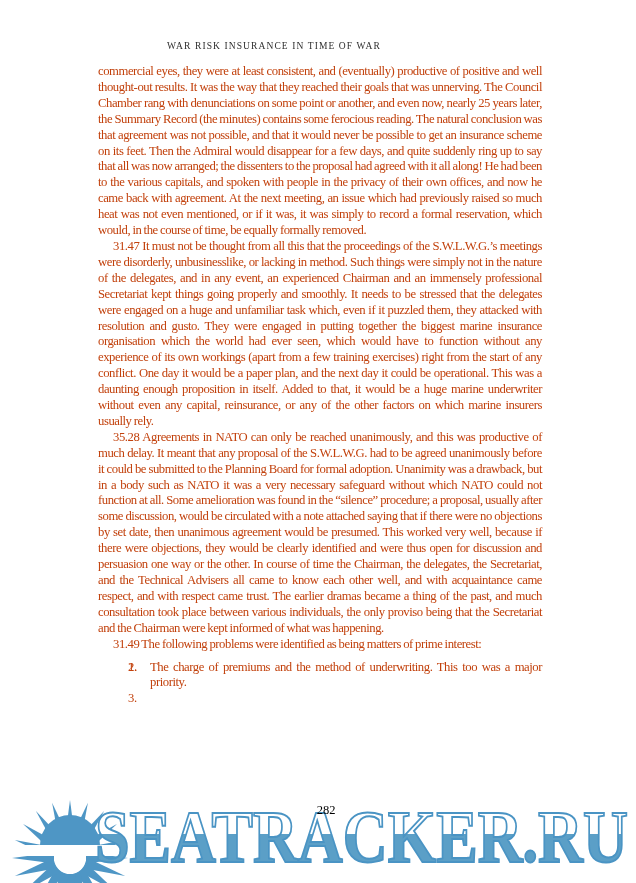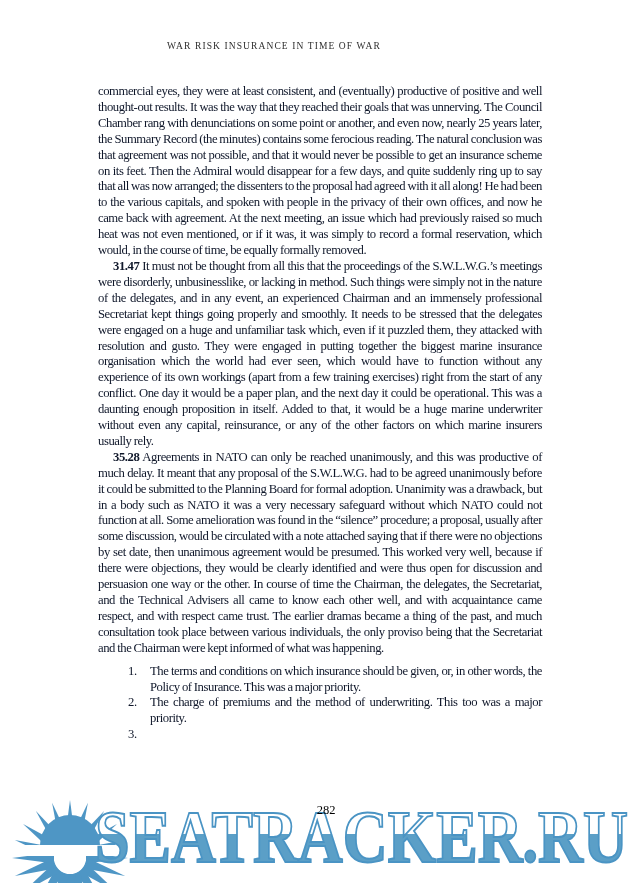--- a/index.html
+++ b/index.html
@@ -24,27 +24,26 @@
     font-weight: normal;
   }
   .text-col {
     position: absolute;
     top: 64px; left: 98px;
     width: 444px;
     font-size: 12.7px;
     line-height: 15.9px;
     letter-spacing: -0.45px;
     word-spacing: -0.5px;
-    color: #0f172a;
+    color: #c2410c;
     text-align: justify;
-    margin-top: 20px;
   }
   .text-col p { margin: 0; }
   p.indent { text-indent: 15px; }
-  .pnum { font-weight: bold; }
+  .pnum { font-weight: normal; }
   .list { margin-top: 7px; }
   .list-item {
     position: relative;
     padding-left: 52px;
     text-align: justify;
   }
   .list-marker {
     position: absolute;
     left: 30px; top: 0;
   }
@@ -74,25 +73,26 @@
 
     <p class="body-par"><b class="pnum"></b>
 <span>commercial eyes, they were at least consistent, and (eventually) productive of positive and well thought-out results. It was the way that they reached their goals that was unnerving. The Council Chamber rang with denunciations on some point or another, and even now, nearly 25 years later, the Summary Record (the minutes) contains some ferocious reading. The natural conclusion was that agreement was not possible, and that it would never be possible to get an insurance scheme on its feet. Then the Admiral would disappear for a few days, and quite suddenly ring up to say that all was now arranged; the dissenters to the proposal had agreed with it all along! He had been to the various capitals, and spoken with people in the privacy of their own offices, and now he came back with agreement. At the next meeting, an issue which had previously raised so much heat was not even mentioned, or if it was, it was simply to record a formal reservation, which would, in the course of time, be equally formally removed.</span></p>
 
     <p class="body-par indent"><b class="pnum">31.47</b>
 <span>It must not be thought from all this that the proceedings of the S.W.L.W.G.’s meetings were disorderly, unbusinesslike, or lacking in method. Such things were simply not in the nature of the delegates, and in any event, an experienced Chairman and an immensely professional Secretariat kept things going properly and smoothly. It needs to be stressed that the delegates were engaged on a huge and unfamiliar task which, even if it puzzled them, they attacked with resolution and gusto. They were engaged in putting together the biggest marine insurance organisation which the world had ever seen, which would have to function without any experience of its own workings (apart from a few training exercises) right from the start of any conflict. One day it would be a paper plan, and the next day it could be operational. This was a daunting enough proposition in itself. Added to that, it would be a huge marine underwriter without even any capital, reinsurance, or any of the other factors on which marine insurers usually rely.</span></p>
 
     <p class="body-par indent"><b class="pnum">35.28</b>
 <span>Agreements in NATO can only be reached unanimously, and this was productive of much delay. It meant that any proposal of the S.W.L.W.G. had to be agreed unanimously before it could be submitted to the Planning Board for formal adoption. Unanimity was a drawback, but in a body such as NATO it was a very necessary safeguard without which NATO could not function at all. Some amelioration was found in the “silence” procedure; a proposal, usually after some discussion, would be circulated with a note attached saying that if there were no objections by set date, then unanimous agreement would be presumed. This worked very well, because if there were objections, they would be clearly identified and were thus open for discussion and persuasion one way or the other. In course of time the Chairman, the delegates, the Secretariat, and the Technical Advisers all came to know each other well, and with acquaintance came respect, and with respect came trust. The earlier dramas became a thing of the past, and much consultation took place between various individuals, the only proviso being that the Secretariat and the Chairman were kept informed of what was happening.</span></p>
 
+    <p class="body-par indent"><b class="pnum">31.49</b>
+<span>The following problems were identified as being matters of prime interest:</span></p>
 
     <div class="list">
       <div class="list-item">
         <span class="list-marker">1.</span>
-        <span>The terms and conditions on which insurance should be given, or, in other words, the Policy of Insurance. This was a major priority.</span>
       </div>
       <div class="list-item">
         <span class="list-marker">2.</span>
         <span>The charge of premiums and the method of underwriting. This too was a major priority.</span>
       </div>
       <div class="list-item">
         <span class="list-marker">3.</span>
       </div>
     </div>
 

